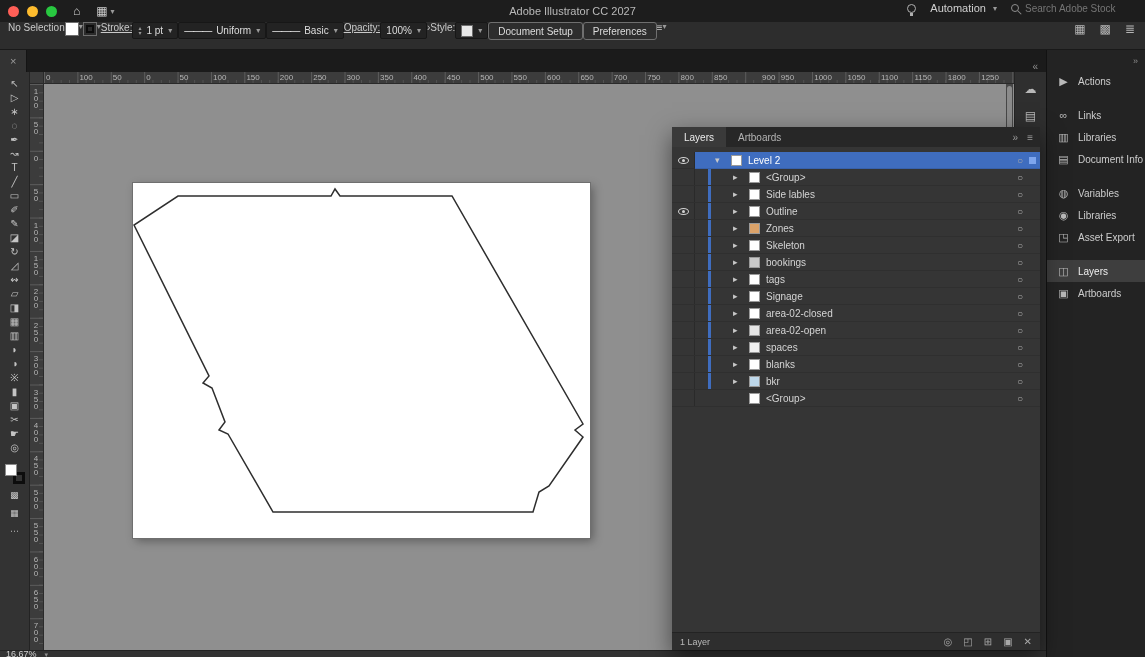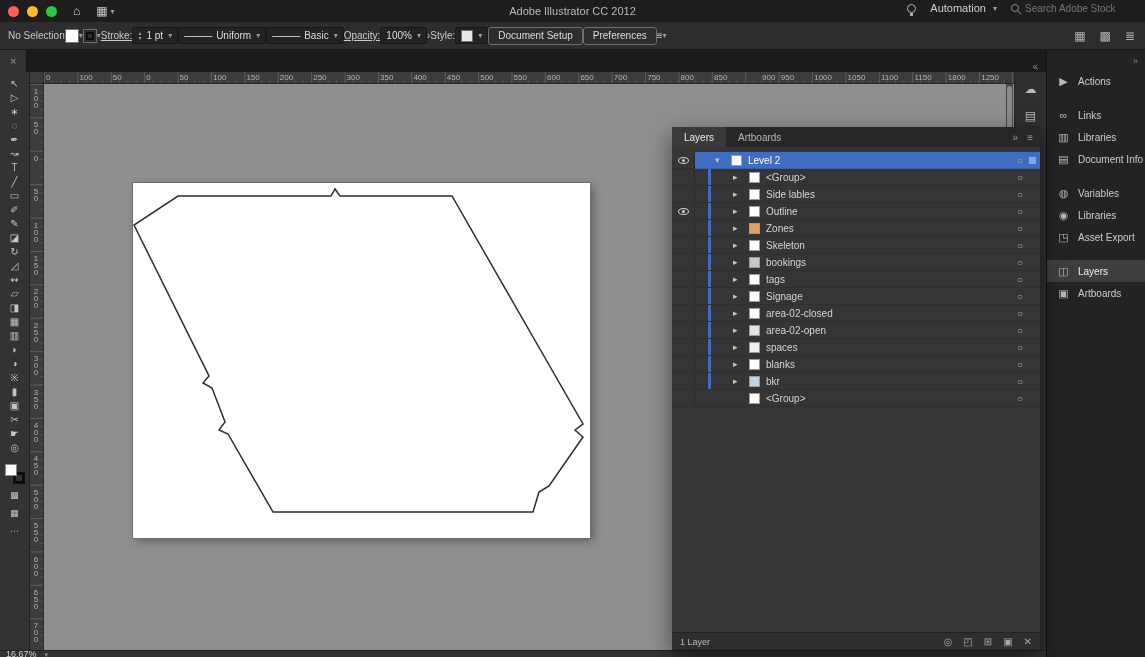--- a/index.html
+++ b/index.html
@@ -16,21 +16,21 @@
   .tb-right { position:absolute; right:10px; top:0; height:16px; display:flex; align-items:center; gap:14px; }
   .bulb { width:9px; height:9px; border:1px solid #b0b0b0; border-radius:50%; position:relative; }
   .bulb::after { content:''; position:absolute; left:2px; bottom:-4px; width:3px; height:3px; background:#b0b0b0; }
   .mag { width:8px; height:8px; border:1px solid #8e8e8e; border-radius:50%; position:relative; display:inline-block; }
   .mag::after { content:''; position:absolute; width:5px; height:1px; background:#8e8e8e; transform:rotate(45deg); right:-4px; bottom:-2px; }
   .tb-search { display:flex; align-items:center; gap:6px; }
   .tb-search input { background:transparent; border:none; outline:none; color:#8a8a8a; font-size:10px; width:110px; }
   .tb-drop { display:flex; align-items:center; gap:4px; color:#d0d0d0; }
 
   
-  .controlbar { position:absolute; top:22px; left:0; right:0; height:28px; background:#2d2d2d; border-bottom:1px solid #191919; display:flex; align-items:center; font-size:10px; color:#c9c9c9; z-index:19; padding-left:8px; }
+  .controlbar { position:absolute; top:22px; left:0; right:0; height:28px; background:#2d2d2d; border-bottom:1px solid #191919; display:flex; align-items:flex-start; font-size:10px; color:#c9c9c9; z-index:19; padding-left:8px; }
   .cb-label { color:#c9c9c9; }
   .cb-link { text-decoration:underline; color:#c9c9c9; }
   .cb-swatch { width:14px; height:14px; border:1px solid #6e6e6e; background:#fff; }
   .cb-swatch.stroke { background:#2b2b2b; position:relative; }
   .cb-swatch.stroke::after { content:''; position:absolute; inset:2px; border:2px solid #0c0c0c; }
   .cb-caret { font-size:8px; color:#9a9a9a; }
   .cb-box { background:#232323; border:1px solid #171717; border-radius:2px; height:17px; display:flex; align-items:center; padding:0 5px; gap:5px; color:#ddd; }
   .cb-stepper { display:flex; flex-direction:column; font-size:6px; line-height:5px; color:#999; }
   .cb-dash { color:#e8e8e8; letter-spacing:-1px; }
   .cb-btn { border:1px solid #6f6f6f; border-radius:3px; height:18px; display:flex; align-items:center; padding:0 9px; color:#dcdcdc; background:transparent; font-size:10px; }
@@ -105,21 +105,21 @@
 </head>
 <body>
 
 <div class="titlebar">
   <span class="traffic t-red"></span>
   <span class="traffic t-yellow"></span>
   <span class="traffic t-green"></span>
   <span class="tb-icon">⌂</span>
   <span class="tb-icon">▦</span>
   <span class="tb-caret">▾</span>
-  <span class="tb-title">Adobe Illustrator CC 2012</span>
+  <span class="tb-title">Adobe Illustrator CC 2027</span>
   <span class="tb-right">
     <span class="bulb"></span>
     <span class="tb-drop">
       <span>Automation</span>
       <span class="tb-caret">▾</span>
     </span>
     <span class="tb-search">
       <span class="mag"></span>
       <input placeholder="Search Adobe Stock" style="">
     </span>

